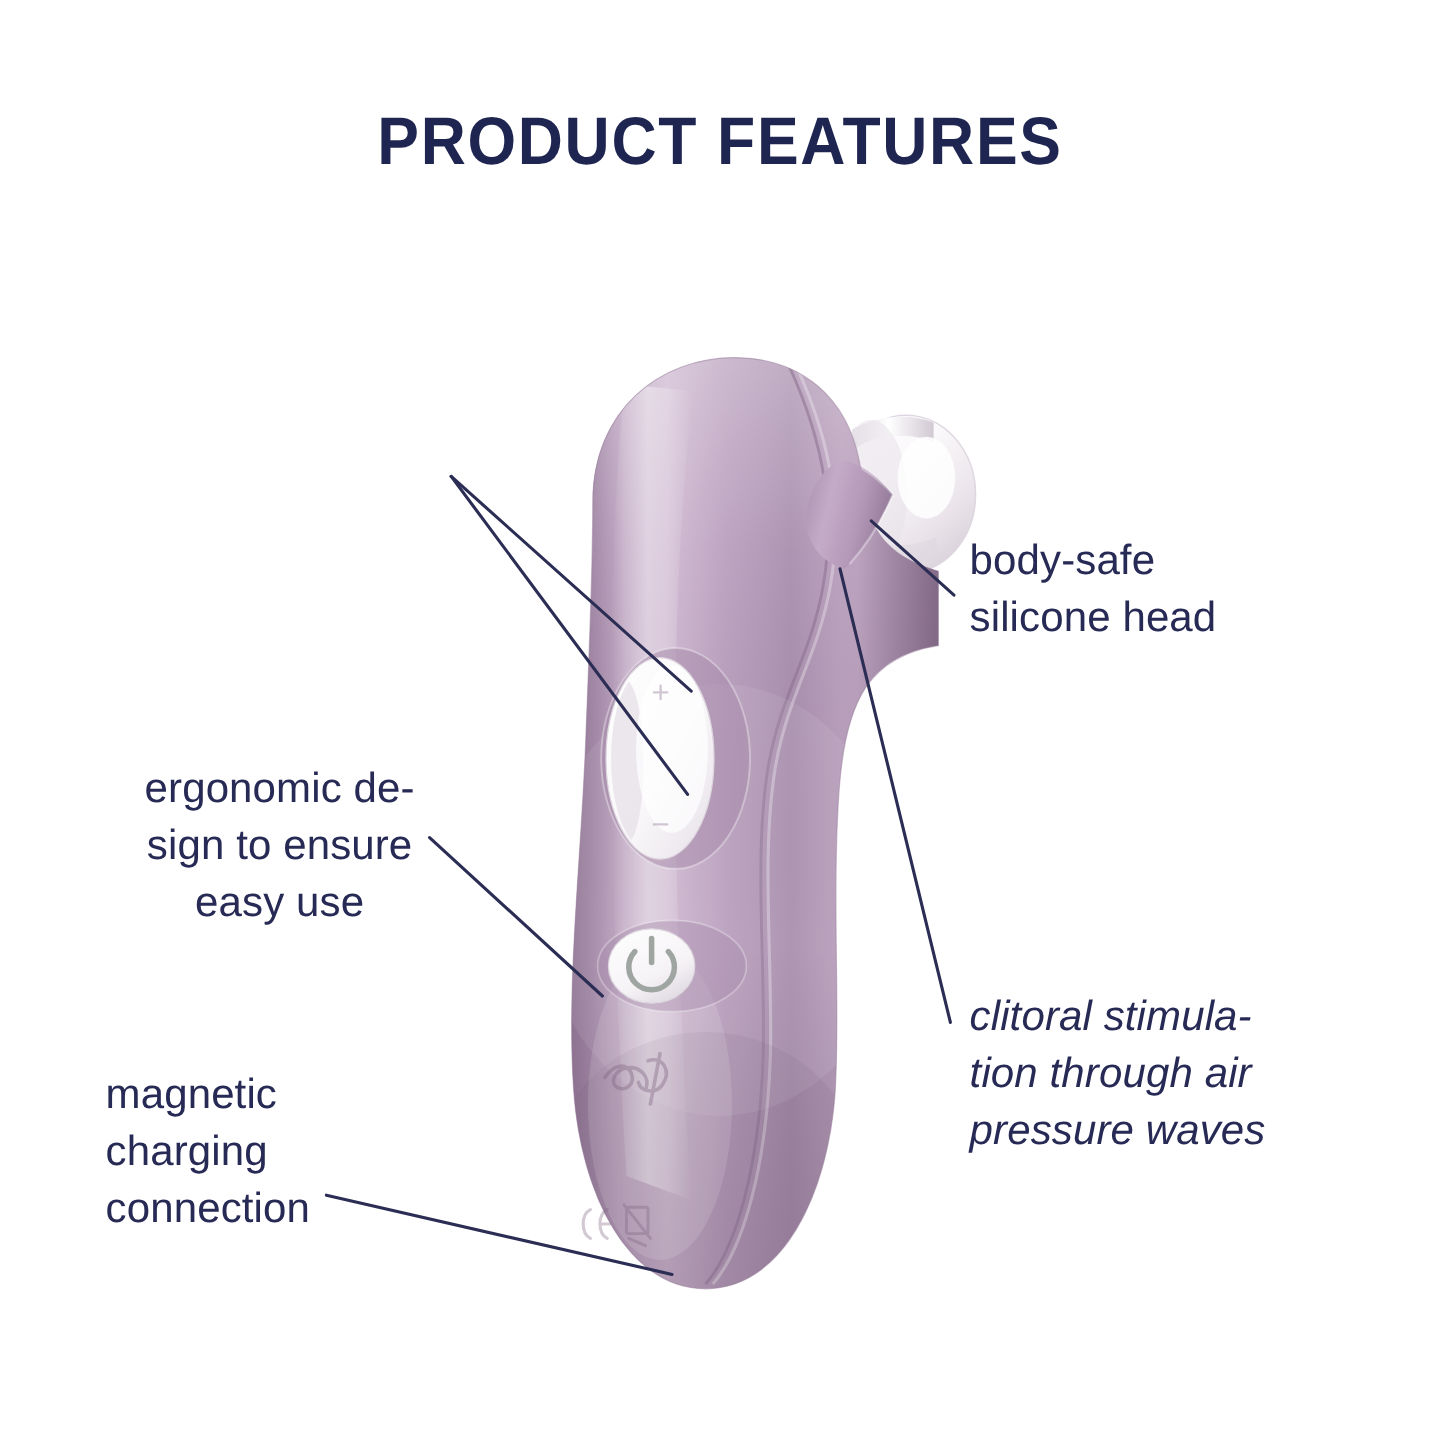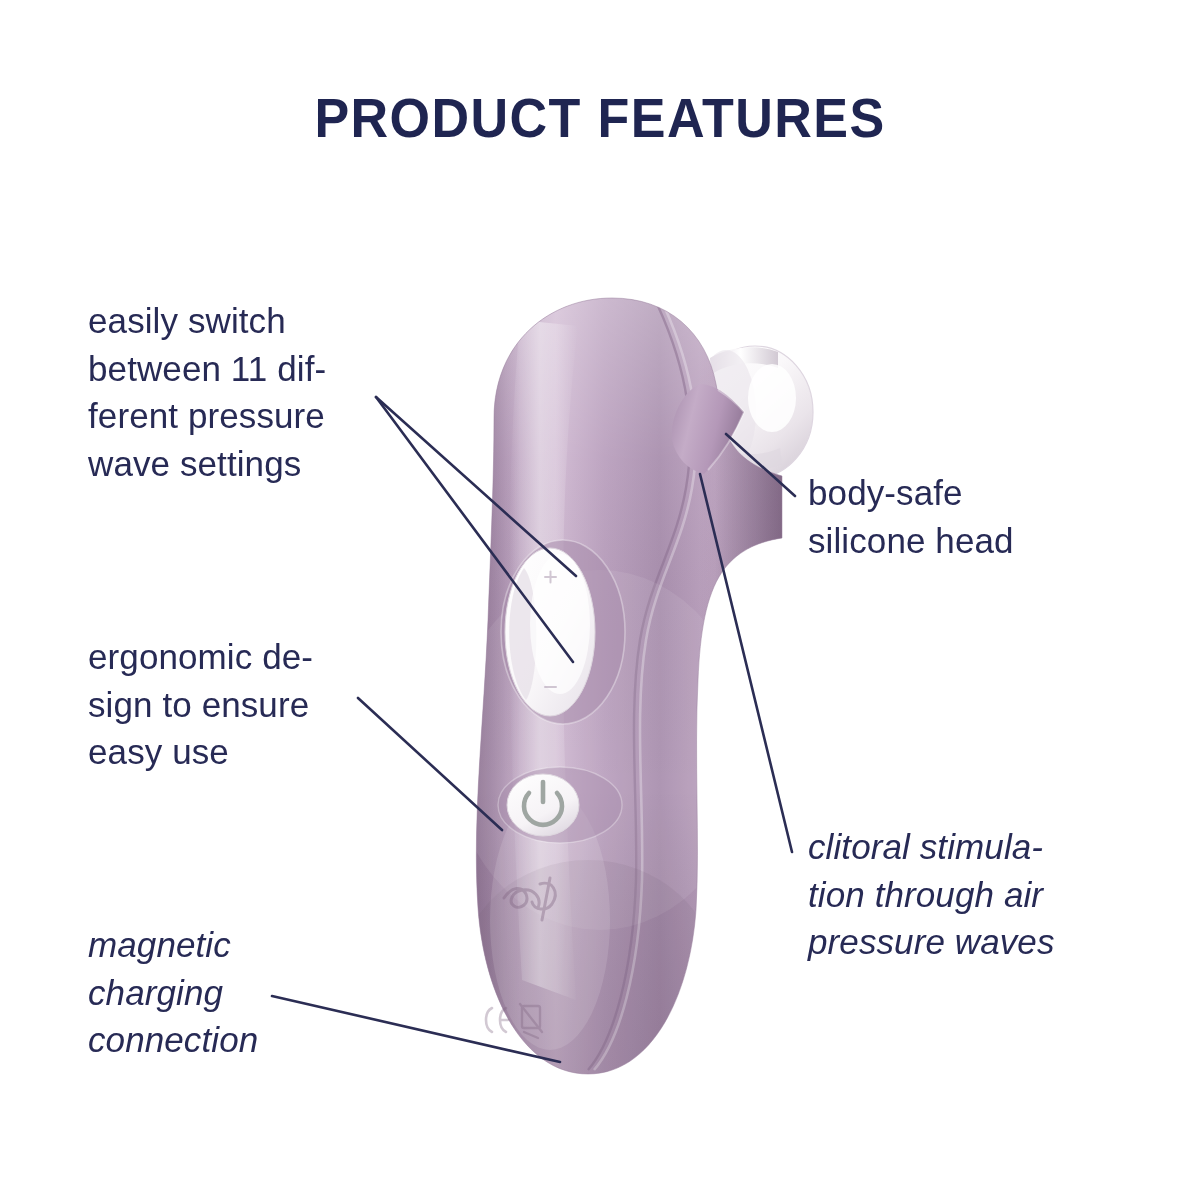--- a/index.html
+++ b/index.html
@@ -38,23 +38,23 @@
     position: absolute;
     color: #272a55;
     font-family: "Liberation Sans", sans-serif;
     font-size: 35px;
     font-weight: 400;
     line-height: 1.36;
     letter-spacing: 0.1px;
     white-space: pre-line;
   }
   #lbl-settings   { left: 88px;  top: 297px;  width: 300px; }
-  #lbl-ergonomic  { left: 88px;  top: 633px;  width: 290px; }
-  #lbl-magnetic   { left: 88px;  top: 921px;  width: 270px; font-style: italic; }
-  #lbl-head       { left: 808px; top: 443px;  width: 290px; margin-top: 26px; }
+  #lbl-ergonomic  { left: 88px;  top: 633px;  width: 290px; text-align: center; }
+  #lbl-magnetic   { left: 88px;  top: 888px;  width: 270px; }
+  #lbl-head       { left: 808px; top: 443px;  width: 290px; }
   #lbl-clitoral   { left: 808px; top: 823px;  width: 320px; font-style: italic; }
 
   
   #leaders {
     position: absolute;
     left: 0; top: 0;
     width: 1200px; height: 1200px;
     pointer-events: none;
   }
   .leader {
@@ -305,24 +305,20 @@
 
     <line class="leader" x1="358" y1="698" x2="502" y2="830"></line>
 
     <line class="leader" x1="272" y1="996" x2="560" y2="1062"></line>
 
     <line class="leader" x1="726" y1="434" x2="795" y2="496"></line>
 
     <line class="leader" x1="700" y1="474" x2="792" y2="852"></line>
   </svg>
 
-  <div class="callout" id="lbl-settings">easily switch
-between 11 dif-
-ferent pressure
-wave settings</div>
 
   <div class="callout" id="lbl-ergonomic">ergonomic de-
 sign to ensure
 easy use</div>
 
   <div class="callout" id="lbl-magnetic">magnetic
 charging
 connection</div>
 
   <div class="callout" id="lbl-head">body-safe

